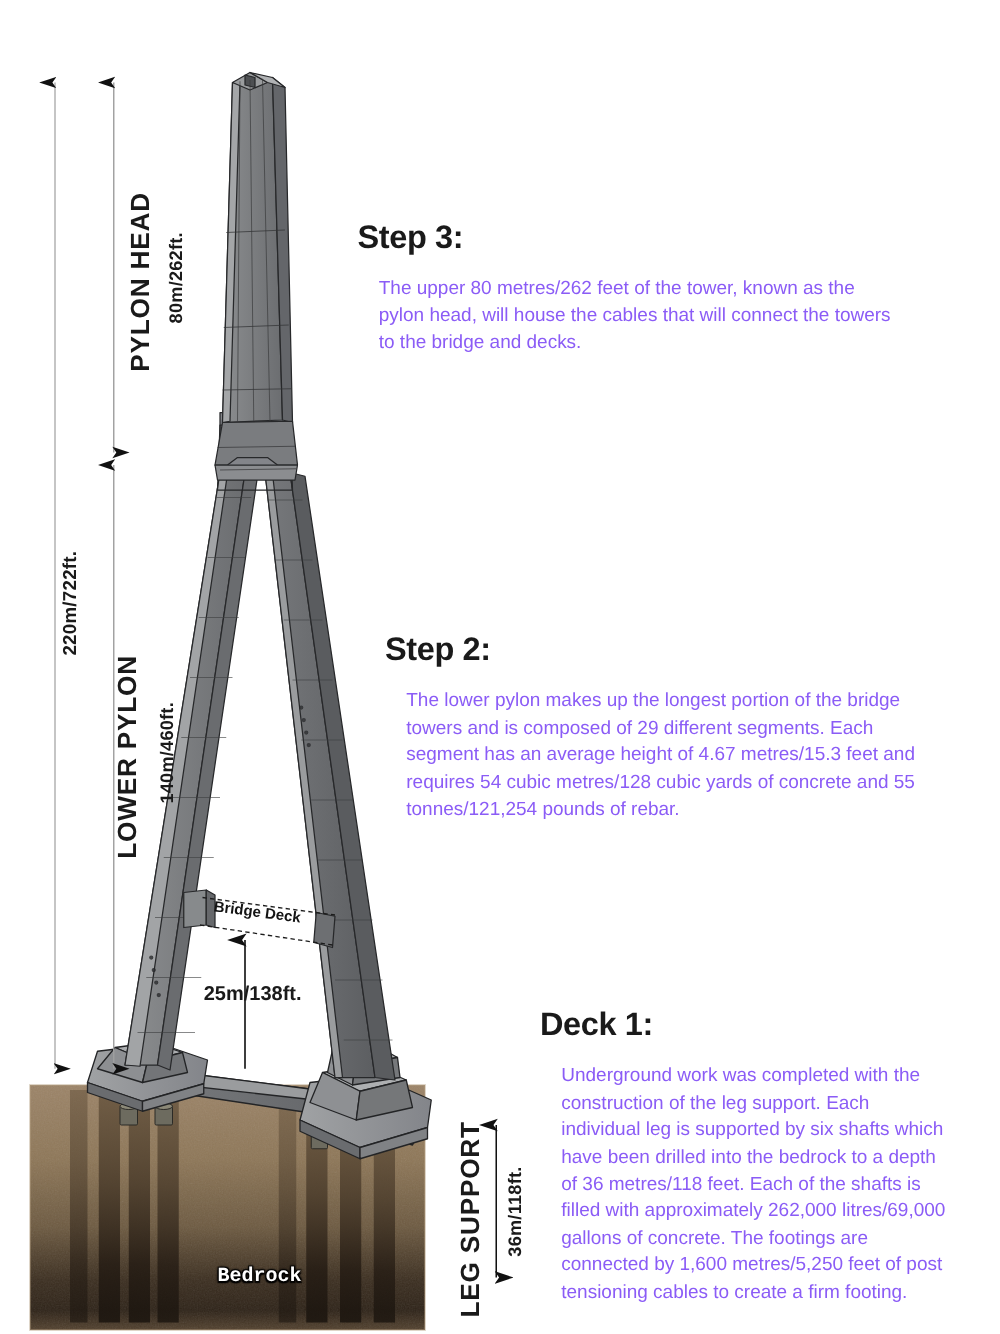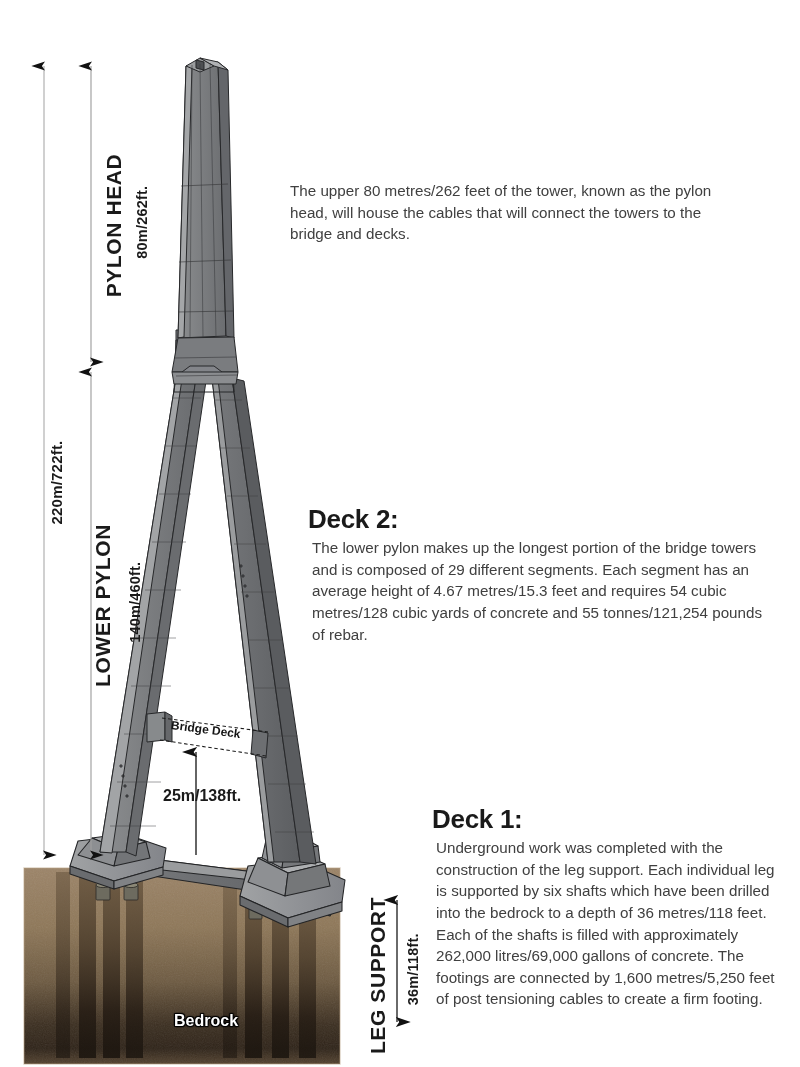--- a/index.html
+++ b/index.html
@@ -49,22 +49,22 @@
   .step-title {
     font-size: 26px;
     font-weight: 700;
     letter-spacing: -.3px;
     margin: 0 0 4px 0;
     line-height: 1.05;
   }
   .step-body {
     font-size: 15.2px;
     line-height: 1.42;
-    margin: 4px;
-    color: #404040;
+    margin: 17px;
+    color: #8b5cf6;
   }
 
   
   .callout {
     position: absolute;
     font-size: 16px;
     font-weight: 700;
     white-space: nowrap;
   }
   .deck-label {
@@ -308,28 +308,29 @@
   <div class="vlabel rot scale-section" style="left:-8px; top:595px; width:220px; text-align:center;">LOWER PYLON</div>
   <div class="vlabel rot scale-sub" style="left:30px; top:595px; width:210px; text-align:center;">140m/460ft.</div>
 
   <div class="vlabel rot scale-section" style="left:282px; top:965px; width:190px; text-align:center;">LEG SUPPORT</div>
   <div class="vlabel rot scale-sub" style="left:318px; top:962px; width:190px; text-align:center;">36m/118ft.</div>
 
   <div class="deck-label" style="left:172px; top:718px;">Bridge Deck</div>
 
   <div class="callout" style="left:163px; top:787px;">25m/138ft.</div>
 
-  <div class="bedrock-label" style="left:174px; top:1012px;">Bedrock</div>
+  <div class="bedrock-label" style="left:174px; top:1012px;font-family:Liberation Mono, monospace;">Bedrock</div>
 
   <div class="step" style="left:286px; top:176px; width:452px;">
+    <p class="step-title">Step 3:</p>
     <p class="step-body">The upper 80 metres/262 feet of the tower, known as the pylon head, will house the cables that will connect the towers to the bridge and decks.</p>
   </div>
 
   <div class="step" style="left:308px; top:506px; width:468px;">
-    <p class="step-title">Deck 2:</p>
+    <p class="step-title">Step 2:</p>
     <p class="step-body">The lower pylon makes up the longest portion of the bridge towers and is composed of 29 different segments. Each segment has an average height of 4.67 metres/15.3 feet and requires 54 cubic metres/128 cubic yards of concrete and 55 tonnes/121,254 pounds of rebar.</p>
   </div>
 
   <div class="step" style="left:432px; top:806px; width:348px;">
     <p class="step-title">Deck 1:</p>
     <p class="step-body">Underground work was completed with the construction of the leg support. Each individual leg is supported by six shafts which have been drilled into the bedrock to a depth of 36 metres/118 feet. Each of the shafts is filled with approximately 262,000 litres/69,000 gallons of concrete. The footings are connected by 1,600 metres/5,250 feet of post tensioning cables to create a firm footing.</p>
   </div>
 
 </div>
 

